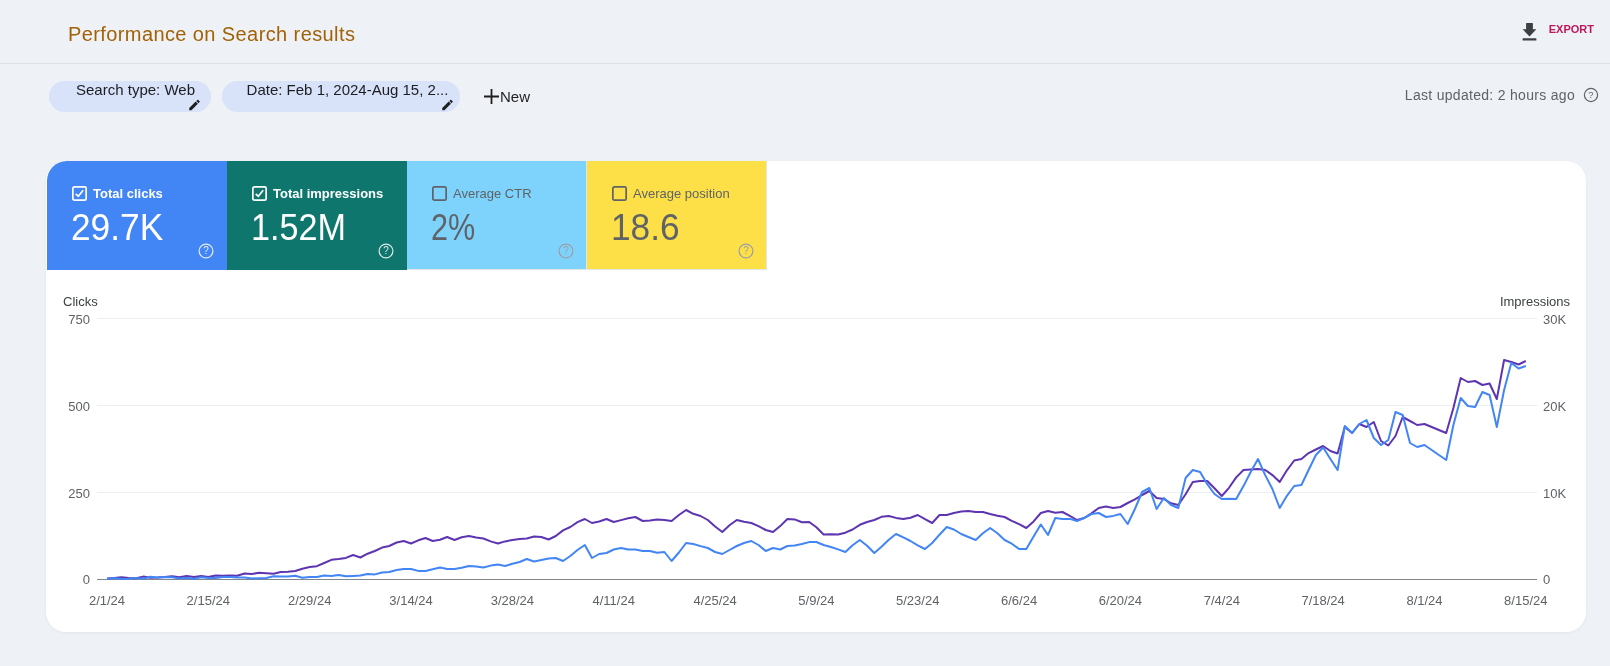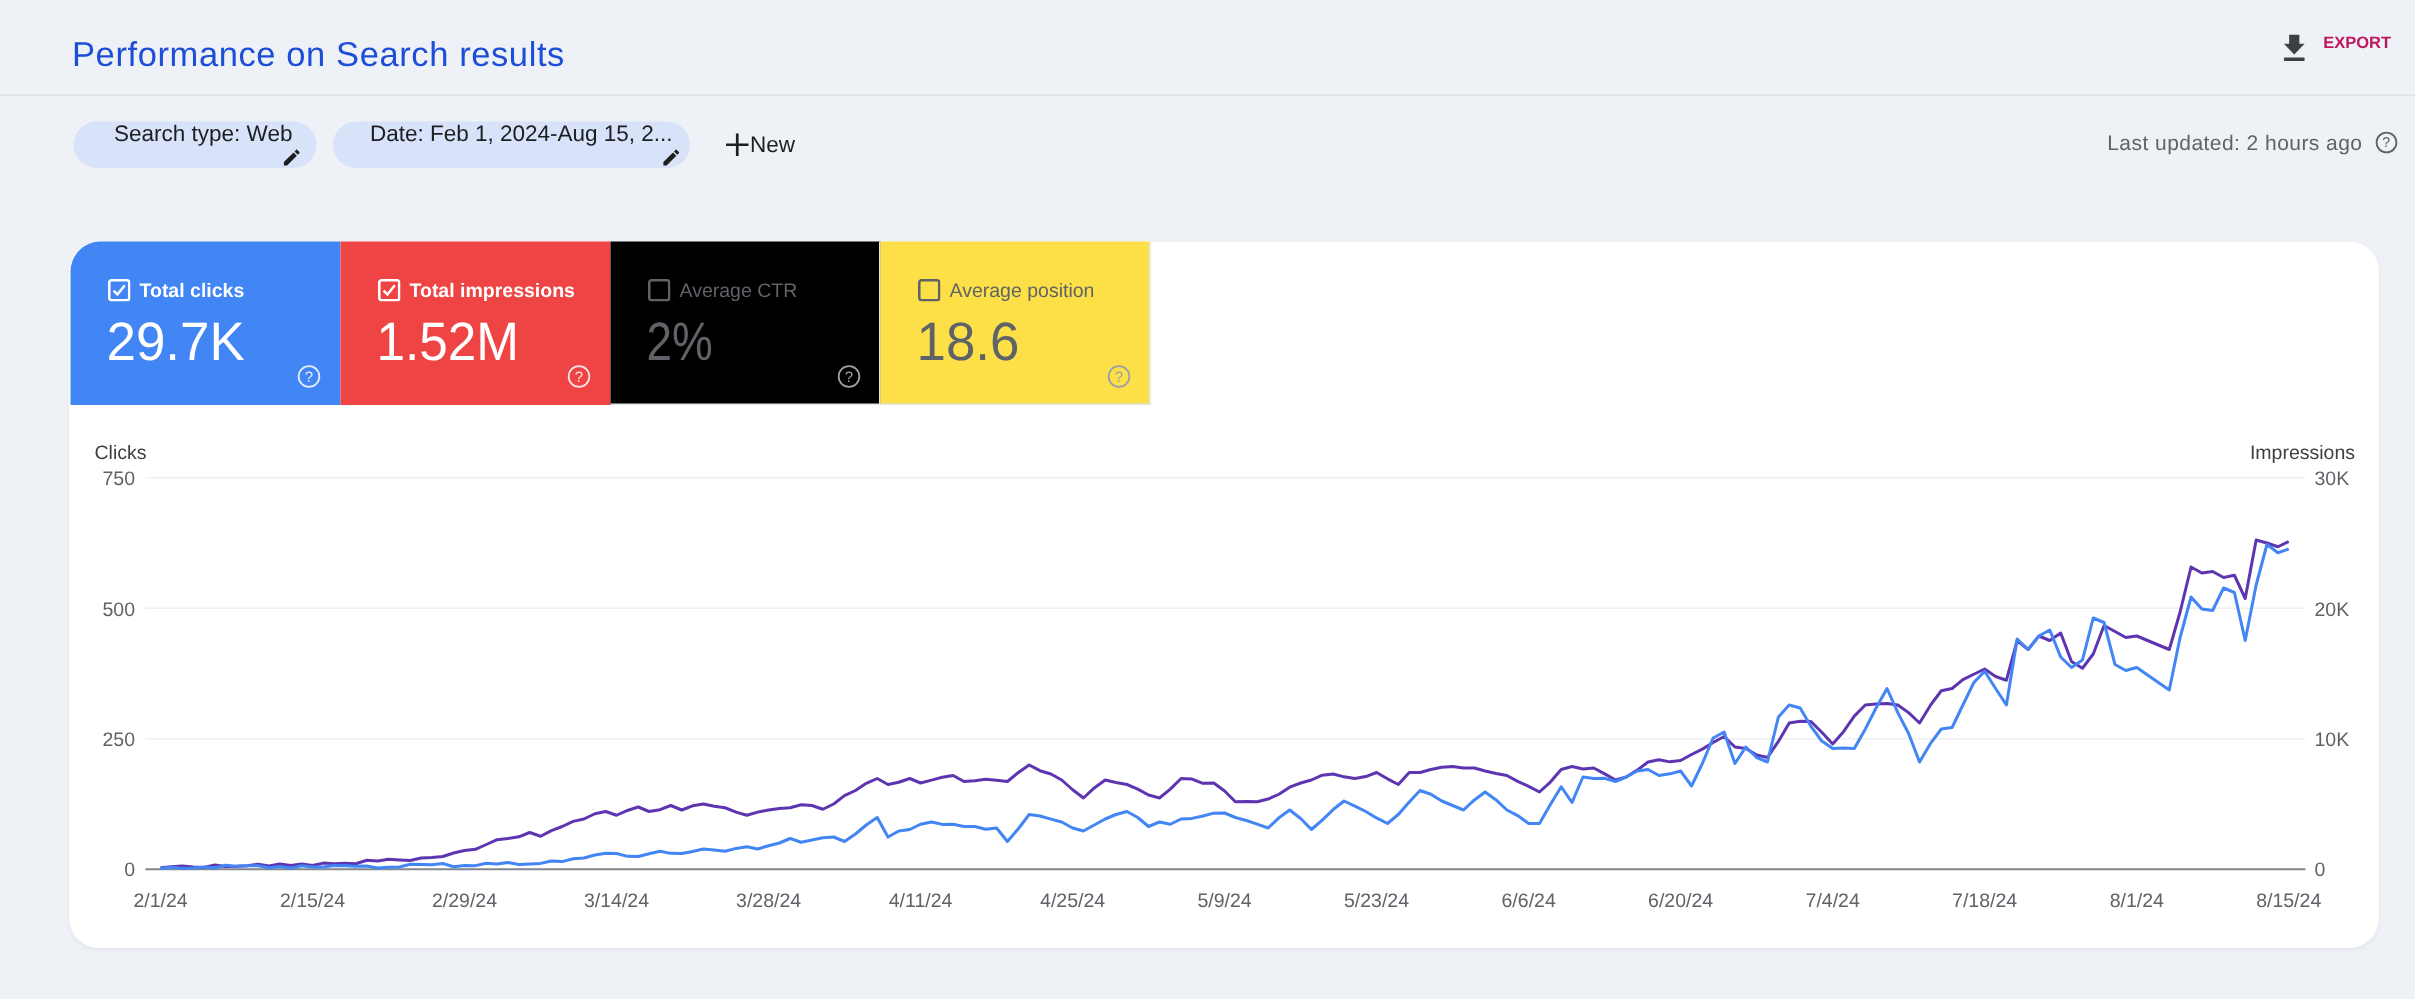--- a/index.html
+++ b/index.html
@@ -1,18 +1,18 @@
 <!DOCTYPE html>
 <html><head>
 <meta charset="utf-8">
 <style>
 * { margin:0; padding:0; box-sizing:border-box; }
 html,body { width:1610px; height:666px; background:#eef1f5; font-family:"Liberation Sans",sans-serif; overflow:hidden; position:relative; }
 .abs { position:absolute; }
-.hdr-title { left:48px; top:23px; font-size:23px; color:#1d4ed8; letter-spacing:.4px; }
+.hdr-title { left:68px; top:23px; font-size:20px; color:#a16207; letter-spacing:.4px; }
 .export { right:16px; top:22.5px; display:flex; color:#be185d; font-size:11px; font-weight:bold; }
 .export svg { margin-right:12px; }
 .hr1 { left:0; top:63px; width:1610px; height:1px; background:#dde0e4; }
 .chip { position:absolute; top:81px; height:31px; white-space:nowrap; background:#d8e2f9; border-radius:16px; display:flex; align-items:center; color:#1c1e21; font-size:15px; }
 .chip svg { margin-left:auto; margin-right:9px; }
 .newbtn { left:483px; top:81px; height:31px; display:flex; align-items:center; color:#1f1f1f; font-size:15px; font-weight:500;}
 .lastupd { top:87px; right:11px; display:flex; align-items:center; color:#5f6368; font-size:14px; letter-spacing:.3px; }
 .bigcard { left:46px; top:161px; width:1540px; height:471px; background:#fff; border-radius:20px; box-shadow:0 1px 3px rgba(60,64,67,.06); }
 .mcard { position:absolute; top:0; width:180px; height:109px; }
 .mc-label { position:absolute; left:25px; top:25px; display:flex; align-items:flex-start; white-space:nowrap; }
@@ -69,35 +69,35 @@
         <path d="M3.7 7.8 L6.3 10.3 L11.2 4.2" stroke="#fff" stroke-width="1.7" fill="none"></path>
       </svg>
     <span>Total clicks</span>
   </div>
   <div class="mc-value"><span style="transform:scaleX(.98)">29.7K</span></div>
   <svg class="qicon" style="left:151px;top:82px;" width="16" height="16" viewBox="0 0 16 16" fill="none">
       <circle cx="8" cy="8" r="6.9" stroke="rgba(255,255,255,.85)" stroke-width="1.2"></circle>
       <text x="8" y="11.4" text-anchor="middle" font-size="10" fill="rgba(255,255,255,.85)" font-family="Liberation Sans">?</text>
     </svg>
 </div>
-<div class="mcard" style="left:227px; top:161px; width:180px; background:#ef4444; color:#fff;">
+<div class="mcard" style="left:227px; top:161px; width:180px; background:#0f766e; color:#fff;">
   <div class="mc-label">
     <svg width="15" height="15" viewBox="0 0 15 15" fill="none">
         <rect x="0.85" y="0.85" width="13.3" height="13.3" rx="1.5" stroke="#fff" stroke-width="1.7"></rect>
         <path d="M3.7 7.8 L6.3 10.3 L11.2 4.2" stroke="#fff" stroke-width="1.7" fill="none"></path>
       </svg>
     <span>Total impressions</span>
   </div>
   <div class="mc-value"><span style="transform:scaleX(.95)">1.52M</span></div>
   <svg class="qicon" style="left:151px;top:82px;" width="16" height="16" viewBox="0 0 16 16" fill="none">
       <circle cx="8" cy="8" r="6.9" stroke="rgba(255,255,255,.85)" stroke-width="1.2"></circle>
       <text x="8" y="11.4" text-anchor="middle" font-size="10" fill="rgba(255,255,255,.85)" font-family="Liberation Sans">?</text>
     </svg>
 </div>
-<div class="mcard" style="left:407px; top:161px; width:180px; background:#000000; border-right:1px solid #e3e5e8; border-bottom:1px solid #e3e5e8; color:#5f6368;">
+<div class="mcard" style="left:407px; top:161px; width:180px; background:#7dd3fc; border-right:1px solid #e3e5e8; border-bottom:1px solid #e3e5e8; color:#5f6368;">
   <div class="mc-label">
     <svg width="15" height="15" viewBox="0 0 15 15" fill="none">
         <rect x="0.85" y="0.85" width="13.3" height="13.3" rx="1.5" stroke="#5f6368" stroke-width="1.7"></rect>
       </svg>
     <span style="font-weight:normal;color:#5f6368;">Average CTR</span>
   </div>
   <div class="mc-value"><span style="transform:scaleX(.85)">2%</span></div>
   <svg class="qicon" style="left:151px;top:82px;" width="16" height="16" viewBox="0 0 16 16" fill="none">
       <circle cx="8" cy="8" r="6.9" stroke="#9aa0a6" stroke-width="1.2"></circle>
       <text x="8" y="11.4" text-anchor="middle" font-size="10" fill="#9aa0a6" font-family="Liberation Sans">?</text>

